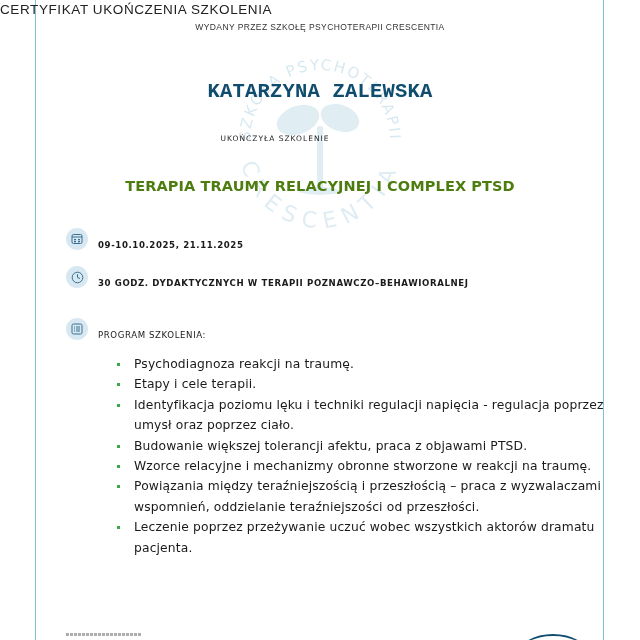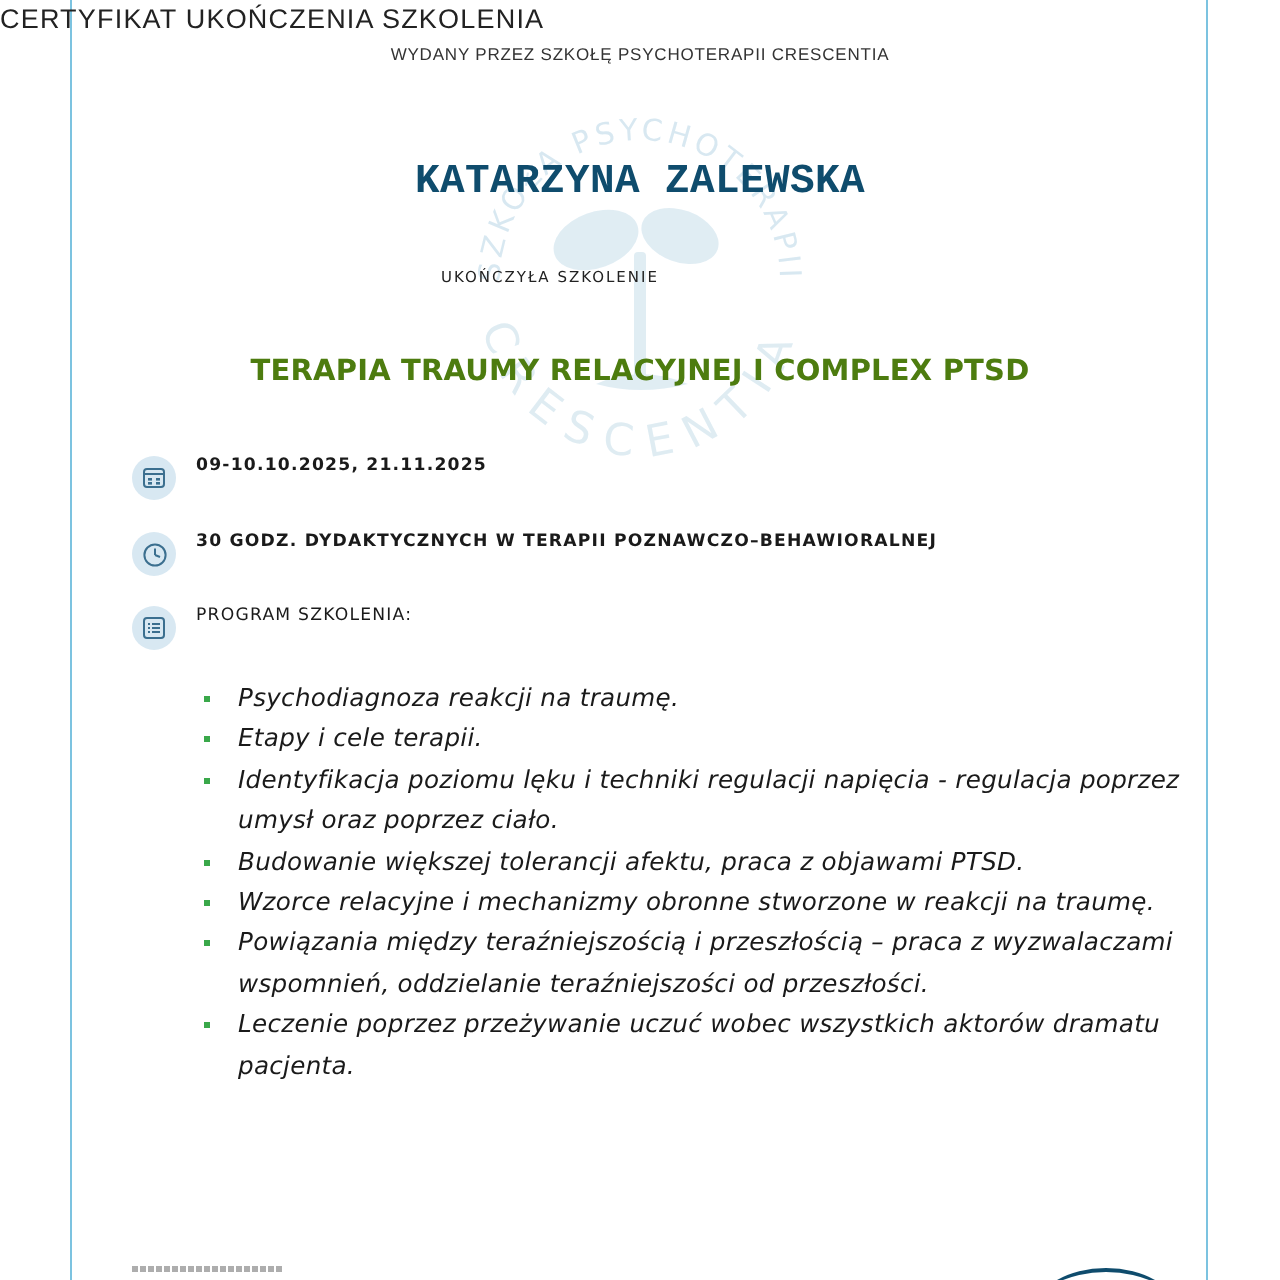--- a/index.html
+++ b/index.html
@@ -4,25 +4,25 @@
 <style>
   html, body { margin: 0; padding: 0; background: #ffffff; }
   body { width: 640px; height: 640px; position: relative; overflow: hidden; font-family: "DejaVu Sans", sans-serif; color: #1a1a1a; }
   .frame { position: absolute; left: 35px; top: -2px; width: 569px; height: 660px; border-left: 1.5px solid #7cc3e0; border-right: 1.5px solid #7cc3e0; box-sizing: border-box; }
   .title { position: absolute; top: 2px; left: 0; width: 640px; font-family: "Liberation Sans", sans-serif; font-size: 13.5px; letter-spacing: 0.6px; color: #222; }
   .subtitle { position: absolute; top: 22px; left: 0; width: 640px; text-align: center; font-family: "Liberation Sans", sans-serif; font-size: 8.5px; letter-spacing: 0.4px; color: #333; }
   .watermark { position: absolute; left: 228px; top: 48px; width: 184px; height: 184px; opacity: 0.55; }
   .name { position: absolute; top: 80px; left: 0; width: 640px; text-align: center; font-family: Liberation Mono, monospace; font-weight: bold; font-size: 20.5px; color: #0f4c6d; letter-spacing: 0.2px; }
   .completed { position: absolute; top: 134px; left: 0; width: 550px; text-align: center; font-family: "DejaVu Sans", sans-serif; font-size: 7.5px; letter-spacing: 1px; color: #222; }
   .course { position: absolute; top: 178px; left: 0; width: 640px; text-align: center; font-family: "DejaVu Sans", sans-serif; font-weight: bold; font-size: 14.5px; color: #4d7c0f; letter-spacing: 0.1px; }
-  .info-row { position: absolute; left: 66px; display: flex; align-items: flex-start; }
+  .info-row { position: absolute; left: 66px; display: flex; align-items: flex-end; }
   .icon-circle { width: 22px; height: 22px; border-radius: 50%; background: #d8e8f2; display: flex; align-items: center; justify-content: center; margin-right: 10px; }
   .info-text { font-family: "DejaVu Sans", sans-serif; font-size: 8.6px; letter-spacing: 0.6px; color: #1a1a1a; }
   .info-text.bold { font-weight: bold; }
-  .program { position: absolute; left: 100px; top: 338px; width: 500px; margin: 1px; padding: 0; list-style: none; font-style: italic; }
+  .program { position: absolute; left: 100px; top: 338px; width: 500px; margin: 16px; padding: 0; list-style: none; }
   .program li { position: relative; padding-left: 18px; font-family: "DejaVu Sans", sans-serif; font-size: 12.3px; line-height: 20.4px; color: #1a1a1a; letter-spacing: 0.15px; }
   .program li .bullet { position: absolute; left: 1px; top: 9px; width: 3px; height: 3px; background: #3aa84a; }
   .footer-label { position: absolute; left: 66px; top: 633px; width: 76px; height: 3px; background: repeating-linear-gradient(90deg, #777 0 3px, #fff 3px 4px); opacity: 0.6; }
   .footer-seal { position: absolute; left: 518px; top: 634px; width: 70px; height: 40px; border-top: 2.5px solid #0f4c6d; border-radius: 50% 50% 0 0; }
 </style>
 </head>
 <body>
 
 <div class="frame"></div>
 
@@ -70,21 +70,21 @@
   <span class="icon-circle">
     <svg width="13" height="13" viewBox="0 0 13 13">
         <circle cx="6.5" cy="6.5" r="5.3" fill="none" stroke="#3b6f8f" stroke-width="1"></circle>
         <line x1="6.5" y1="6.5" x2="6.5" y2="3.2" stroke="#3b6f8f" stroke-width="1"></line>
         <line x1="6.5" y1="6.5" x2="9" y2="7.5" stroke="#3b6f8f" stroke-width="1"></line>
       </svg>
   </span>
   <span class="info-text bold">30 GODZ. DYDAKTYCZNYCH W TERAPII POZNAWCZO–BEHAWIORALNEJ</span>
 </div>
 
-<div class="info-row" style="top:303px;">
+<div class="info-row" style="top:318px;">
   <span class="icon-circle">
     <svg width="12" height="12" viewBox="0 0 12 12">
         <rect x="1" y="1" width="10" height="10" rx="1.5" fill="none" stroke="#3b6f8f" stroke-width="1"></rect>
         <line x1="3" y1="4" x2="4" y2="4" stroke="#3b6f8f"></line>
         <line x1="5" y1="4" x2="9" y2="4" stroke="#3b6f8f"></line>
         <line x1="3" y1="6" x2="4" y2="6" stroke="#3b6f8f"></line>
         <line x1="5" y1="6" x2="9" y2="6" stroke="#3b6f8f"></line>
         <line x1="3" y1="8" x2="4" y2="8" stroke="#3b6f8f"></line>
         <line x1="5" y1="8" x2="9" y2="8" stroke="#3b6f8f"></line>
       </svg>

